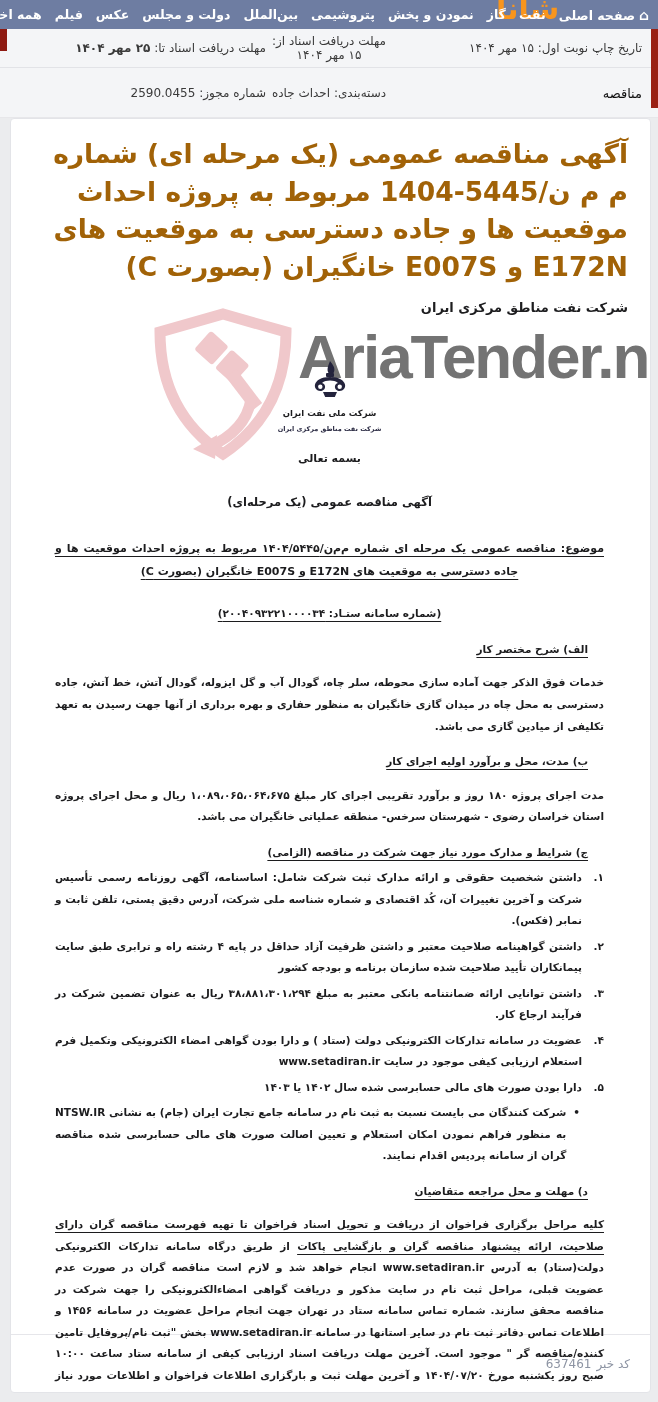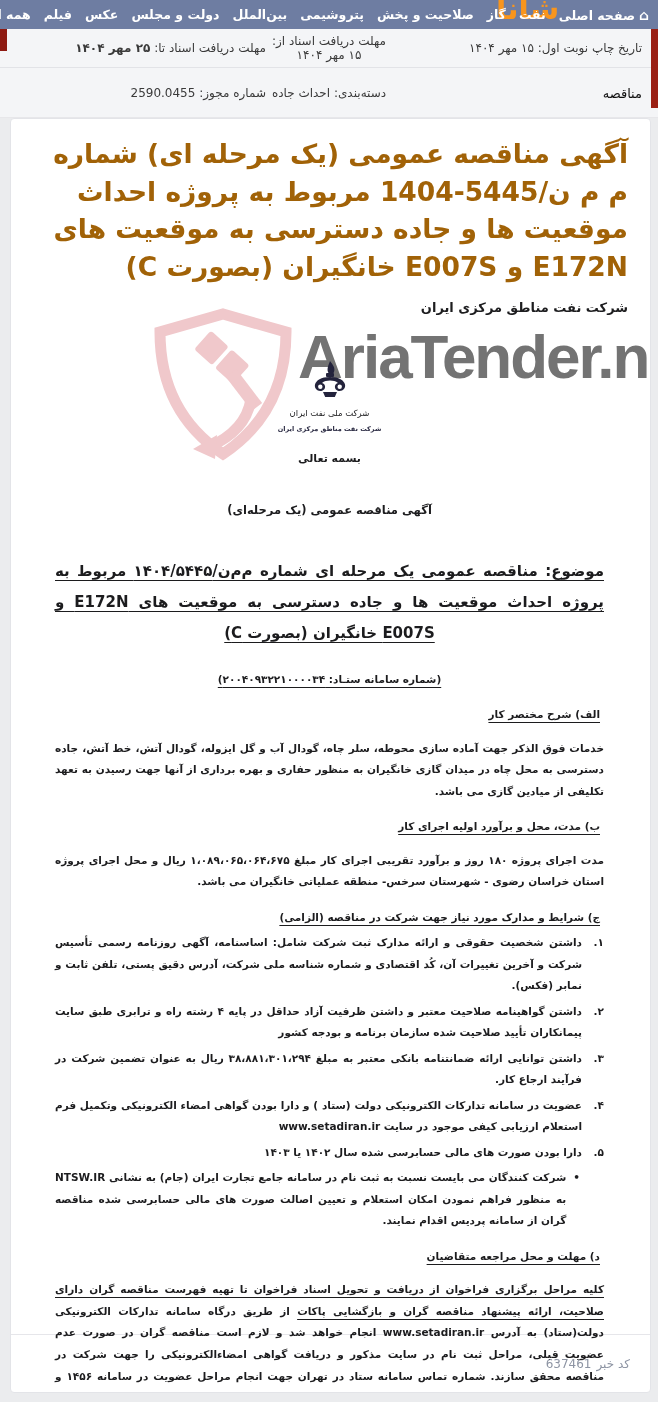--- a/index.html
+++ b/index.html
@@ -36,48 +36,48 @@
   .company{margin:14px 22px 0;text-align:right;font-size:13px;font-weight:bold;color:#1d1d1f}
   
   .wm-text{position:absolute;top:202px;left:287px;z-index:0;white-space:nowrap;
     font-family:"Liberation Sans",sans-serif;font-weight:bold;font-size:62px;color:#737373;letter-spacing:-2px}
   .wm-shield{position:absolute;top:188px;left:136px;z-index:0}
   
   .doc{position:relative;z-index:1;margin:46px 46px 0 44px;color:#1c1c1e;
     font-size:10.5px;font-weight:bold;line-height:2.05;text-align:justify}
   .nioc{text-align:center}
   .nioc svg{display:block;margin:0 auto}
-  .nioc1{font-size:8.5px;font-weight:normal;text-align:center;margin-top:2px}
+  .nioc1{font-size:8.5px;font-weight:bold;text-align:center;margin-top:2px}
   .nioc2{font-size:6.5px;font-weight:bold;text-align:center;margin-top:1px;color:#2c2c44}
   .besmeh{text-align:center;font-size:11px;margin-top:12px}
-  .doc-title{text-align:center;font-size:11.5px;margin-top:28px}
+  .doc-title{text-align:center;font-size:11.5px;margin-top:20px}
   .u{text-decoration:underline;text-underline-offset:4px}
-  .subject{margin:34px 0 0;font-size:15px;text-align:justify;text-align-last:center}
+  .subject{margin:24px 0 0;font-size:11px;text-align:justify;text-align-last:center}
   .setad{text-align:center;margin:20px 0 0}
   .body{margin:12px 0 0}
-  .h{margin:14px 4px 0;text-align:right}
+  .h{margin:14px 16px 0;text-align:right}
   .li{display:flex;gap:7px;margin-top:4px}
   .li .num{min-width:15px;text-align:right}
   .li .txt{flex:1;text-align:justify}
   .bullet{display:flex;gap:7px;margin:4px 24px 0 0}
   .bullet .txt{flex:1;text-align:justify}
   .card-footer{position:absolute;left:0;bottom:0;width:100%;height:58px;box-sizing:border-box;
     border-top:1px solid #e6e6ea;color:#8d94a3;font-size:12px;
     display:flex;align-items:center;padding:0 20px;gap:5px}
 </style>
 </head>
 <body>
 
 <div class="navbar">
   <span class="nav-logo">شانا</span>
   <div class="nav-items">
     <span class="nav-item"><span class="home-ic">⌂</span><span>صفحه اصلی</span></span>
     <span class="nav-item">نفت</span>
     <span class="nav-item">گاز</span>
-    <span class="nav-item">صلاحیت و پخش</span>
+    <span class="nav-item">نمودن و پخش</span>
     <span class="nav-item">پتروشیمی</span>
     <span class="nav-item">بین‌الملل</span>
     <span class="nav-item">دولت و مجلس</span>
     <span class="nav-item">عکس</span>
     <span class="nav-item">فیلم</span>
     <span class="nav-item">همه اخبار</span>
 
   </div>
 </div>
 

